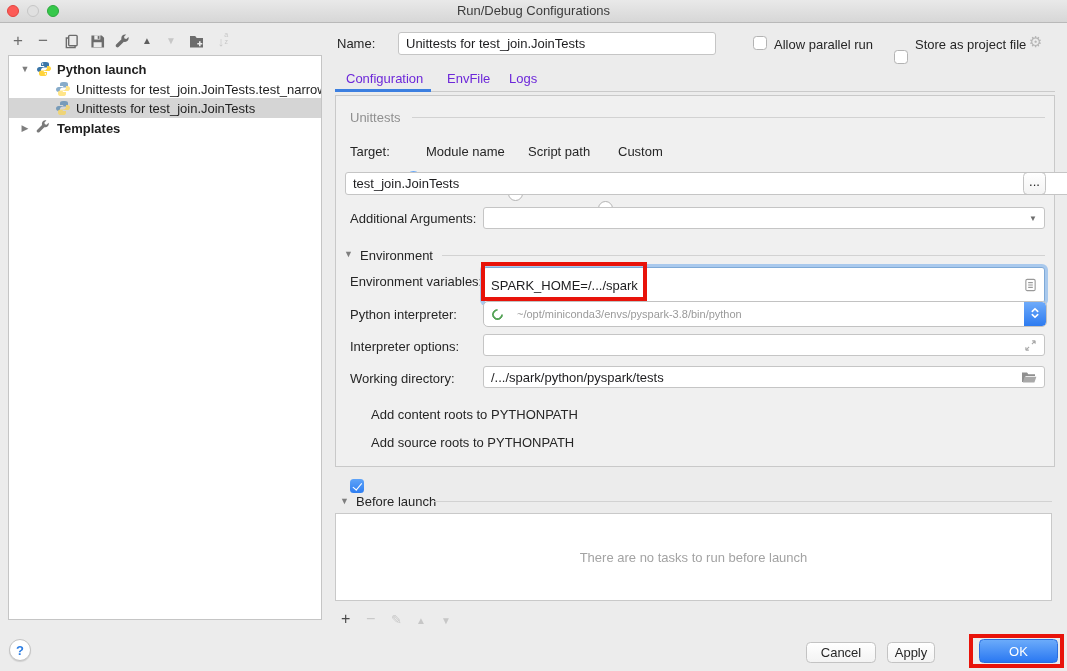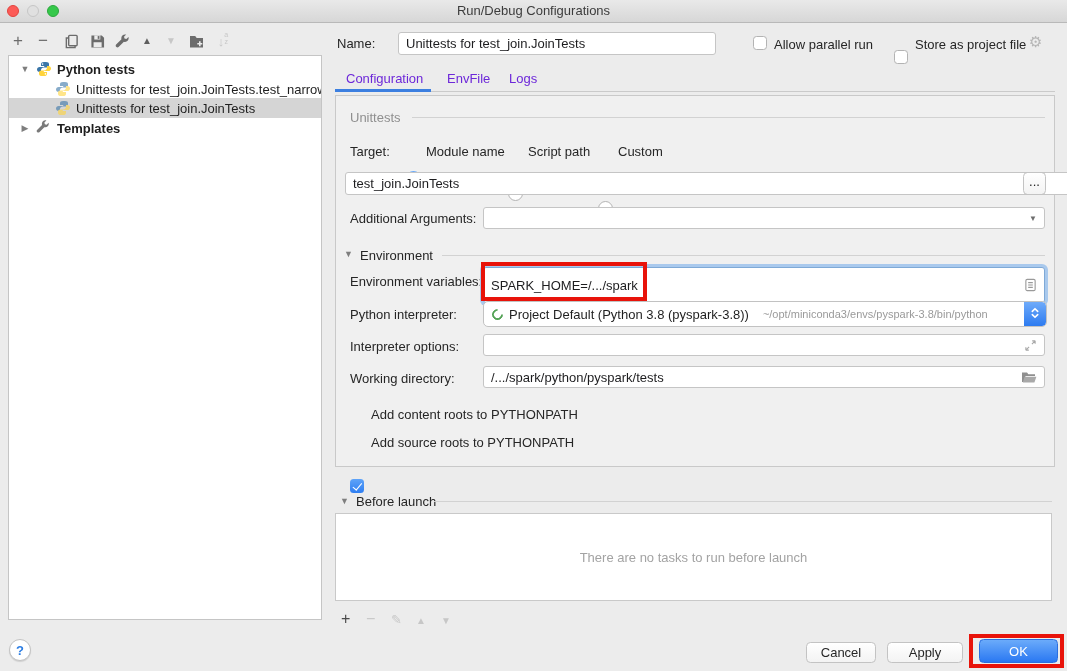--- a/index.html
+++ b/index.html
@@ -111,21 +111,21 @@
     <div class="trow" style="top:3px">
       <span class="disc" style="margin-left:11px">▼</span>
       <span class="ticon" style="margin-left:6px">
         <svg width="16" height="16" viewBox="0 0 16 16">
             <path d="M8 1C6 1 5 1.9 5 3.1V5h3.2v.9H3.6C2.1 5.9 1 7 1 8.5S2.1 11 3.6 11H5V9.2c0-1.5 1.3-2.6 2.8-2.6h3.1c1.1 0 2.1-.9 2.1-2.1V3.1C13 1.9 12 1 10 1H8z" fill="#3a76a8"></path>
             <path d="M8 15c2 0 3-.9 3-2.1V11H7.8v-.9h4.6c1.5 0 2.6-1.1 2.6-2.6S13.9 5 12.4 5H11v1.8c0 1.5-1.3 2.6-2.8 2.6H5.1C4 9.4 3 10.3 3 11.5v1.4C3 14.1 4 15 6 15h2z" fill="#ffd43b"></path>
             <circle cx="6.6" cy="3.1" r=".8" fill="#fff"></circle>
             <circle cx="9.4" cy="12.9" r=".8" fill="#fff"></circle>
           </svg>
       </span>
-      <span class="lbl bold">Python tests</span>
+      <span class="lbl bold">Python launch</span>
     </div>
     <div class="trow" style="top:23px">
       <span class="ticon fade" style="margin-left:46px">
         <svg width="16" height="16" viewBox="0 0 16 16">
             <path d="M8 1C6 1 5 1.9 5 3.1V5h3.2v.9H3.6C2.1 5.9 1 7 1 8.5S2.1 11 3.6 11H5V9.2c0-1.5 1.3-2.6 2.8-2.6h3.1c1.1 0 2.1-.9 2.1-2.1V3.1C13 1.9 12 1 10 1H8z" fill="#3a76a8"></path>
             <path d="M8 15c2 0 3-.9 3-2.1V11H7.8v-.9h4.6c1.5 0 2.6-1.1 2.6-2.6S13.9 5 12.4 5H11v1.8c0 1.5-1.3 2.6-2.8 2.6H5.1C4 9.4 3 10.3 3 11.5v1.4C3 14.1 4 15 6 15h2z" fill="#ffd43b"></path>
           </svg>
       </span>
       <span class="lbl">Unittests for test_join.JoinTests.test_narrow</span>
     </div>
@@ -202,21 +202,20 @@
       <svg width="13" height="14" viewBox="0 0 14 14">
           <rect x="2" y="1" width="10" height="12" rx="1.5" fill="none" stroke="#9a9a9a" stroke-width="1.2"></rect>
           <path d="M4.5 4.5h5M4.5 7h5M4.5 9.5h5" stroke="#9a9a9a" stroke-width="1.2"></path>
         </svg>
     </span>
   </div>
 
   <div class="abs lab" style="left:350px;top:307px">Python interpreter:</div>
   <div class="abs combo" style="left:483px;top:301px;width:564px;height:26px;position:absolute">
     <span class="ring" style="margin-left:8px"></span>
-    <span style="margin-left:6px">Project Default (Python 3.8 (pyspark-3.8))</span>
     <span class="smallpath">~/opt/miniconda3/envs/pyspark-3.8/bin/python</span>
     <span class="combo-btn">
       <span>
         <svg width="10" height="16" viewBox="0 0 10 16" fill="none" stroke="#fff" stroke-width="1.6" stroke-linecap="round" stroke-linejoin="round">
             <path d="M2.3 6.4L5 3.7l2.7 2.7M2.3 9.6L5 12.3l2.7-2.7"></path>
           </svg>
       </span>
     </span>
   </div>
 
@@ -254,21 +253,21 @@
   <div class="abs" style="left:341px;top:610px;font-size:16px;color:#4a4a4a">+</div>
   <div class="abs dis" style="left:366px;top:610px;font-size:16px">−</div>
   <div class="abs dis" style="left:391px;top:612px;font-size:13px;font-family:'DejaVu Sans',sans-serif">✎</div>
   <div class="abs dis" style="left:416px;top:615px;font-size:10px">▲</div>
   <div class="abs dis" style="left:441px;top:615px;font-size:10px">▼</div>
 
   <div class="abs help">?</div>
   <div class="abs btn" style="left:806px;top:642px;width:70px;height:21px">
     <span>Cancel</span>
   </div>
-  <div class="abs btn" style="left:887px;top:642px;width:76px;height:21px">
+  <div class="abs btn" style="left:887px;top:642px;width:48px;height:21px">
     <span>Apply</span>
   </div>
   <div class="abs btn btn-primary" style="left:979px;top:639px;width:79px;height:24px">
     <span>OK</span>
   </div>
 
   <div class="abs annot" style="left:481px;top:262px;width:166px;height:39px"></div>
   <div class="abs annot" style="left:969px;top:634px;width:95px;height:34px"></div>
 
 </div>

